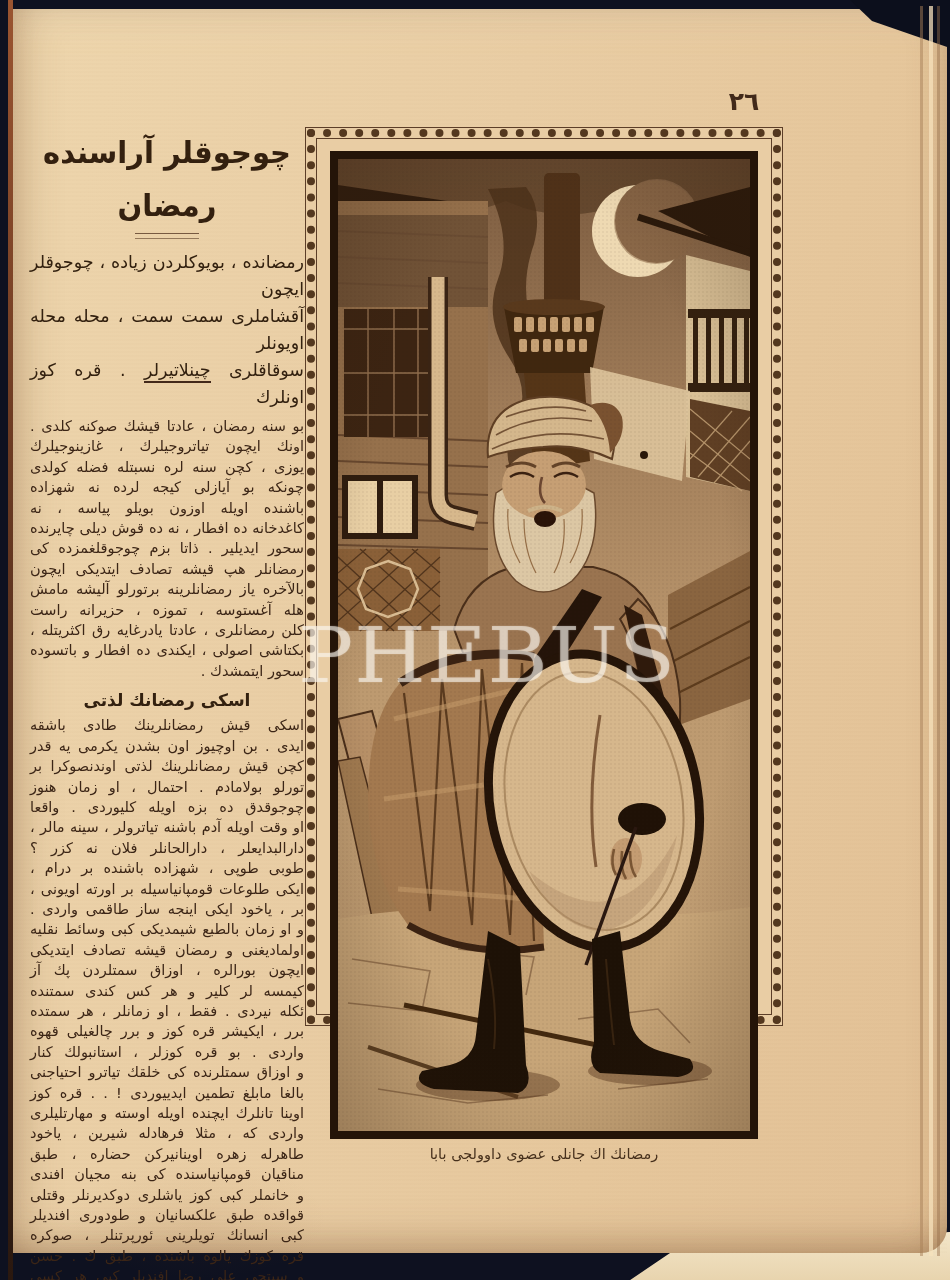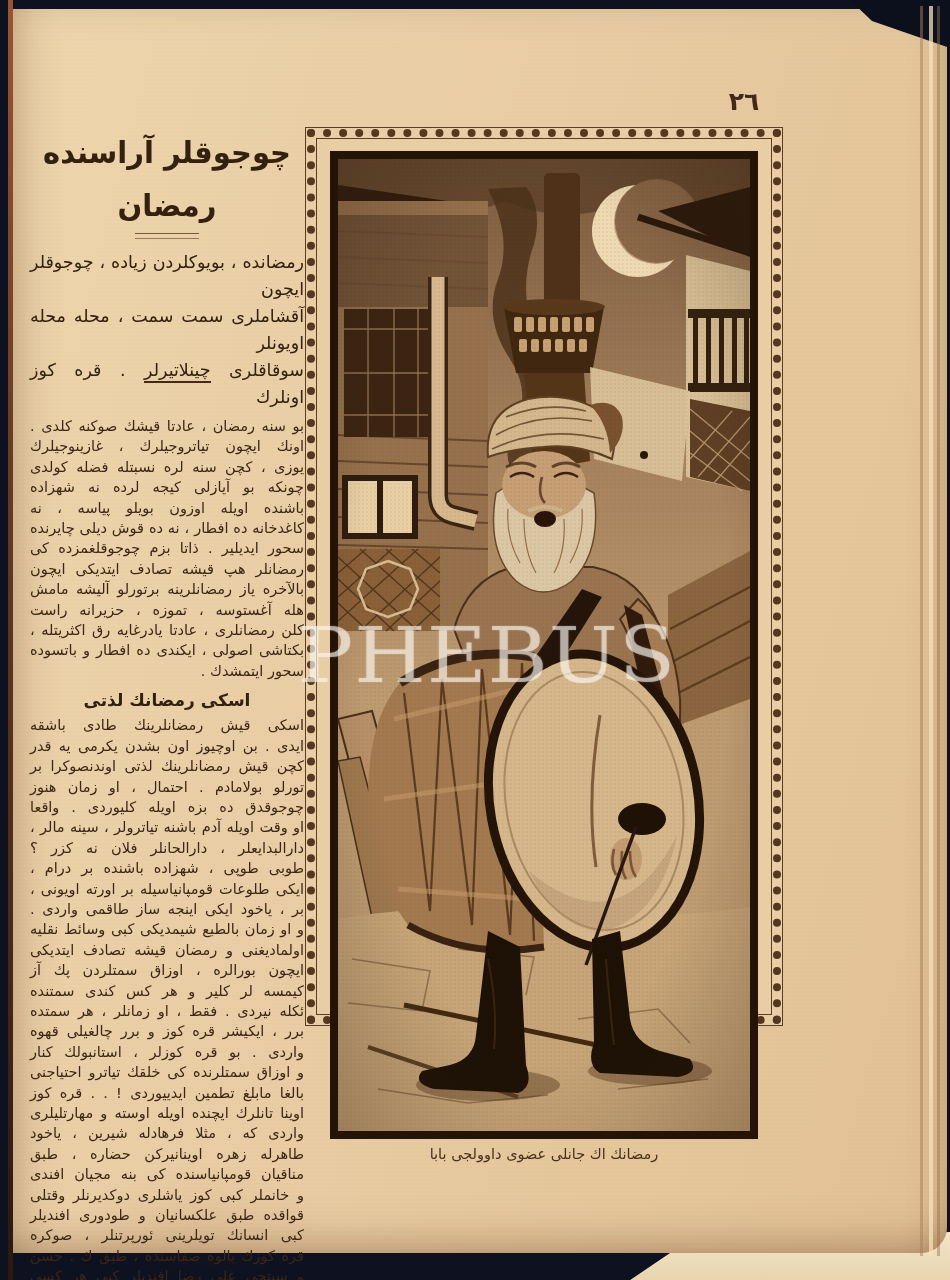--- a/index.html
+++ b/index.html
@@ -116,21 +116,21 @@
           <div class="tline">واردى . بو قره كوزلر ، استانبولك كنار</div>
           <div class="tline">و اوزاق سمتلرنده كى خلقك تياترو احتياجنى</div>
           <div class="tline">بالغا مابلغ تطمين ايدييوردى ! . . قره كوز</div>
           <div class="tline">اوينا تانلرك ايچنده اويله اوسته و مهارتليلرى</div>
           <div class="tline">واردى كه ، مثلا فرهادله شيرين ، ياخود</div>
           <div class="tline">طاهرله زهره اوينانيركن حضاره ، طبق</div>
           <div class="tline">مناقيان قومپانياسنده كى بنه مجيان افندى</div>
           <div class="tline">و خانملر كبى كوز ياشلرى دوكديرنلر وقتلى</div>
           <div class="tline">قواقده طبق علكسانيان و طودورى افنديلر</div>
           <div class="tline">كبى انسانك تويلرينى ئورپرتنلر ، صوكره</div>
-          <div class="tline">قره كوزك يالوه صفاسنده ، طبق ك . حسن</div>
+          <div class="tline">قره كوزك يالوه باشنده ، طبق ك . حسن</div>
           <div class="tline">و سبتجى على رضا افنديلر كبى هر كسى</div>
         </div>
     </div>
 
     <figure class="fig">
       <div class="f-dots">
         <div class="f-rail">
           <div class="pic">
             <svg viewBox="0 0 412 972" preserveAspectRatio="none">
               <defs>

